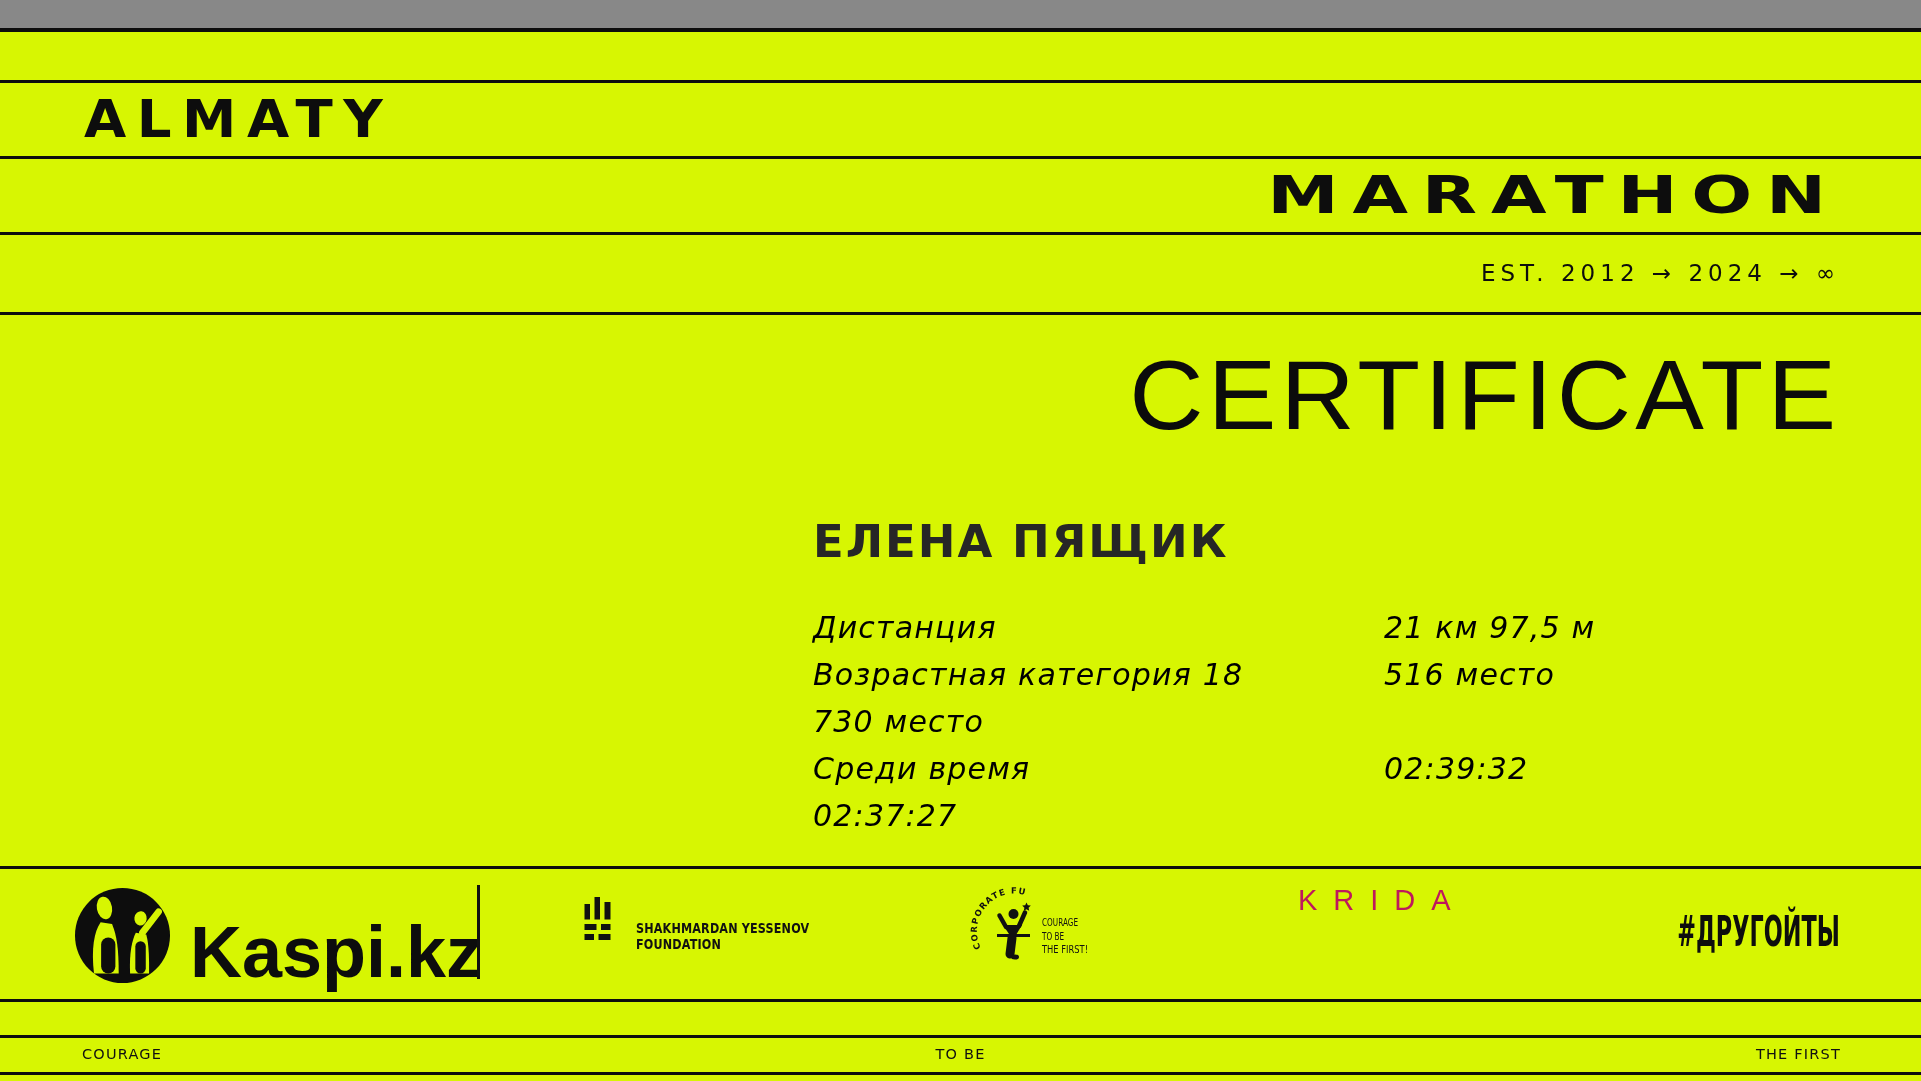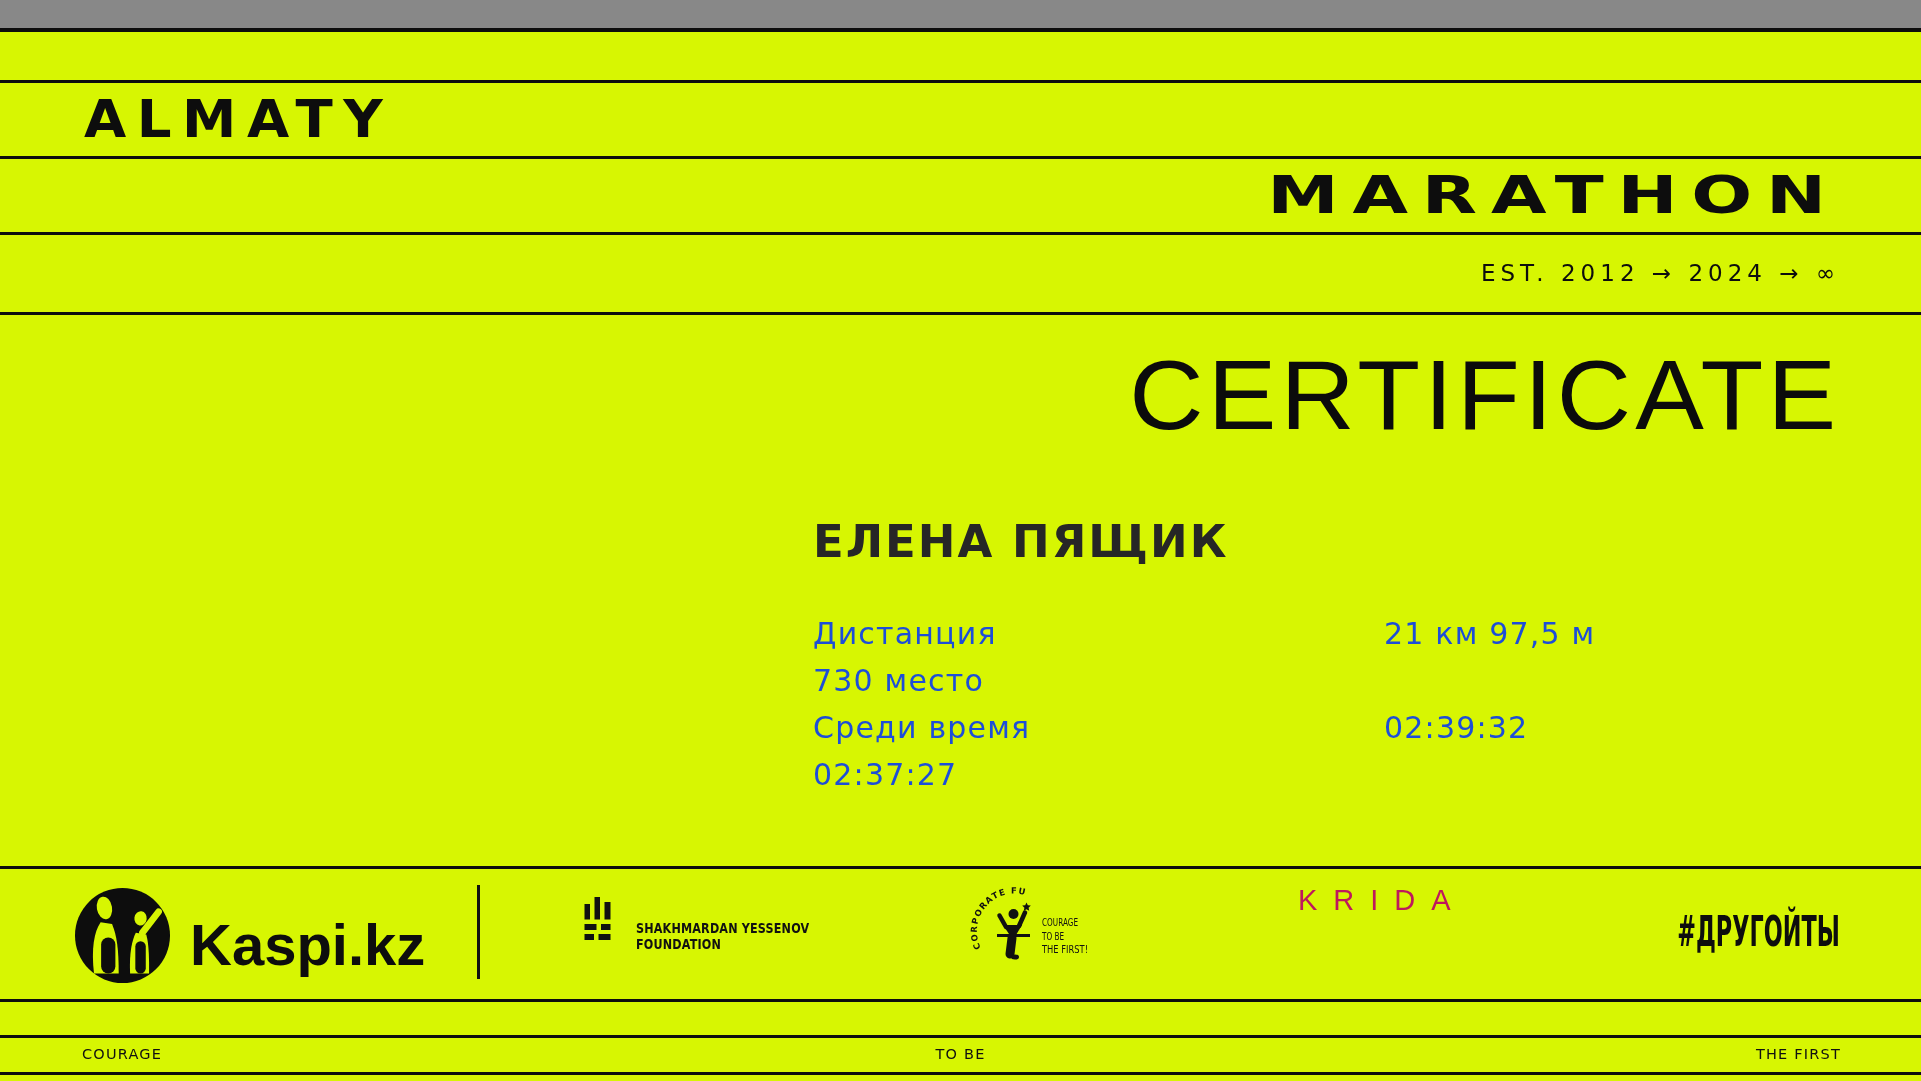--- a/index.html
+++ b/index.html
@@ -20,28 +20,28 @@
         transform:scaleX(1.38);transform-origin:right center;}
   .est{right:81px;top:234px;font-size:23px;font-weight:500;letter-spacing:5px;}
 
   .cert-title{right:81px;top:318px;font-size:98px;font-weight:400;letter-spacing:4px;
         font-family:"Liberation Sans",sans-serif;
         transform:scaleX(1.05);transform-origin:right center;color:#0b0b0b;}
 
   .athlete{left:813px;top:491px;font-size:45px;font-weight:700;letter-spacing:2px;color:#262626;}
 
   .results{position:absolute;left:813px;top:582px;width:900px;}
-  .rrow{display:flex;align-items:center;height:47px;font-size:30px;letter-spacing:1.2px;
-        font-weight:500;color:#1d4ed8;}
+  .rrow{display:flex;align-items:flex-start;height:47px;font-size:30px;letter-spacing:1.2px;
+        font-weight:500;color:#000000;font-style:italic;}
   .rlabel{width:571px;flex:none;}
   .rvalue{flex:none;}
 
   
   .sep{position:absolute;left:477px;top:857px;width:2.5px;height:94px;background:#111;}
-  .kaspi-word{left:190px;top:888px;font-size:58px;font-weight:700;
+  .kaspi-word{left:190px;top:888px;font-size:72px;font-weight:700;
         font-family:"Liberation Sans",sans-serif;color:#0d0d0d;}
   .yessenov-text{position:absolute;left:636px;top:893px;font-size:14px;font-weight:700;
         line-height:15.5px;letter-spacing:0.2px;color:#111;
         transform:scaleX(0.8);transform-origin:left center;white-space:nowrap;}
   .krida{left:1298px;top:858px;font-size:29px;font-weight:400;letter-spacing:16px;
         font-family:"Liberation Sans",sans-serif;color:#be185d;}
   .hashtag{right:81px;top:882px;font-size:43px;font-weight:700;
         transform:scaleX(0.52);transform-origin:right center;color:#0d0d0d;}
 
   
@@ -67,20 +67,24 @@
   <div class="txt event">MARATHON</div>
   <div class="txt est">EST. 2012 → 2024 → ∞</div>
 
   <div class="txt cert-title">CERTIFICATE</div>
   <div class="txt athlete">ЕЛЕНА ПЯЩИК</div>
 
   <div class="results">
     <div class="rrow">
       <div class="rlabel">Дистанция</div>
       <div class="rvalue">21 км 97,5 м</div>
+    </div>
+    <div class="rrow">
+      <div class="rlabel">Возрастная категория 18</div>
+      <div class="rvalue">516 место</div>
     </div>
     <div class="rrow">
       <div class="rvalue">730 место</div>
     </div>
     <div class="rrow">
       <div class="rlabel">Среди время</div>
       <div class="rvalue">02:39:32</div>
     </div>
     <div class="rrow">
       <div class="rvalue">02:37:27</div>

